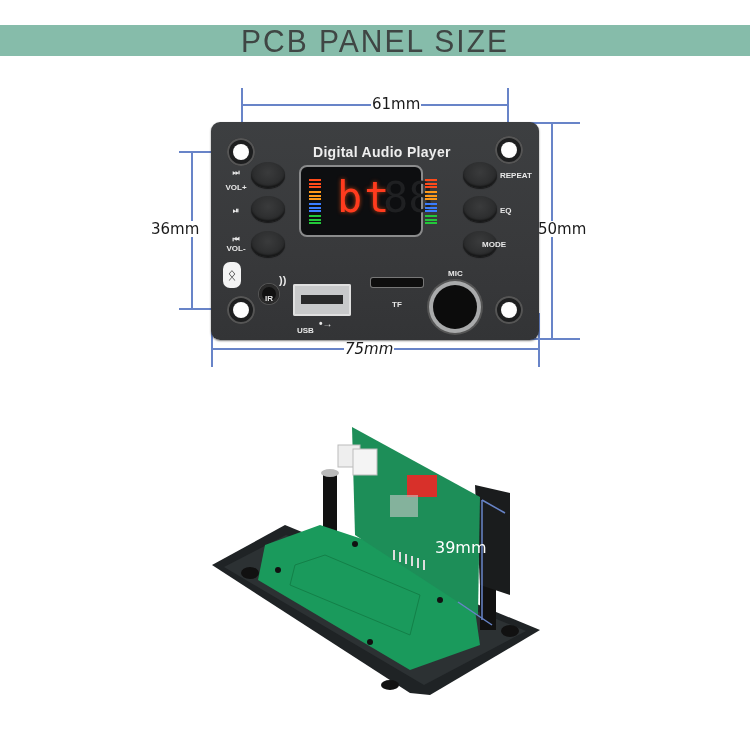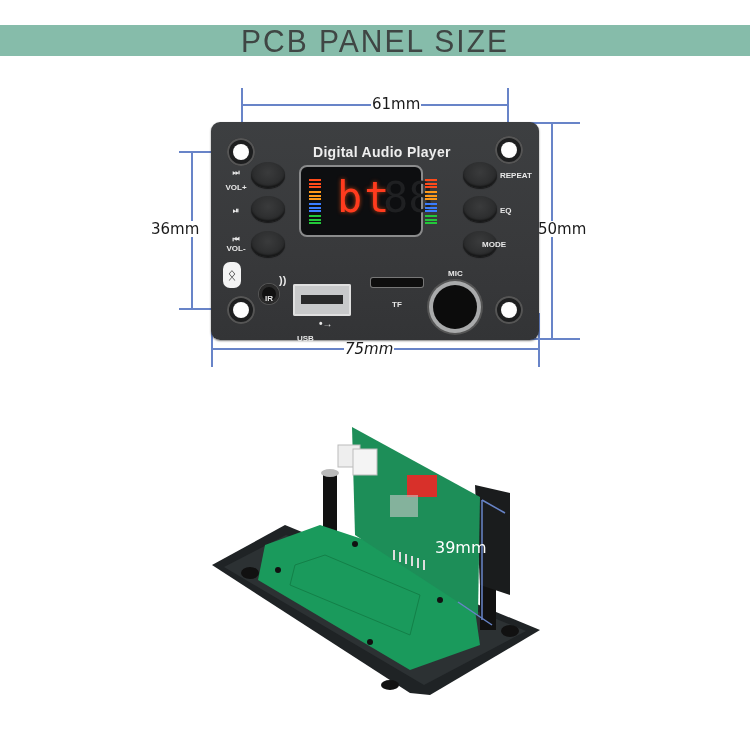--- a/index.html
+++ b/index.html
@@ -116,21 +116,21 @@
   <div class="btn-label" style="left:289px;top:84px;">EQ</div>
   <div class="btn" style="left:252px;top:109px;"></div>
   <div class="btn-label" style="left:271px;top:118px;">MODE</div>
 
   <div class="bt-icon">ᛟ</div>
   <div class="small-lbl" style="left:68px;top:152px;font-size:11px;">))</div>
   <div class="ir-jack"></div>
   <div class="small-lbl" style="left:54px;top:172px;">IR</div>
 
   <div class="usb"></div>
-  <div class="small-lbl" style="left:86px;top:212px;">USB</div>
+  <div class="small-lbl" style="left:86px;top:204px;">USB</div>
   <div class="small-lbl" style="left:108px;top:196px;font-size:10px;">•→</div>
 
   <div class="tf-slot"></div>
   <div class="small-lbl" style="left:181px;top:178px;text-align:center;">TF</div>
 
   <div class="small-lbl" style="left:237px;top:147px;">MIC</div>
   <div class="mic-jack"></div>
 </div>
 
 <svg class="photo" viewBox="0 0 330 290" xmlns="http://www.w3.org/2000/svg">

